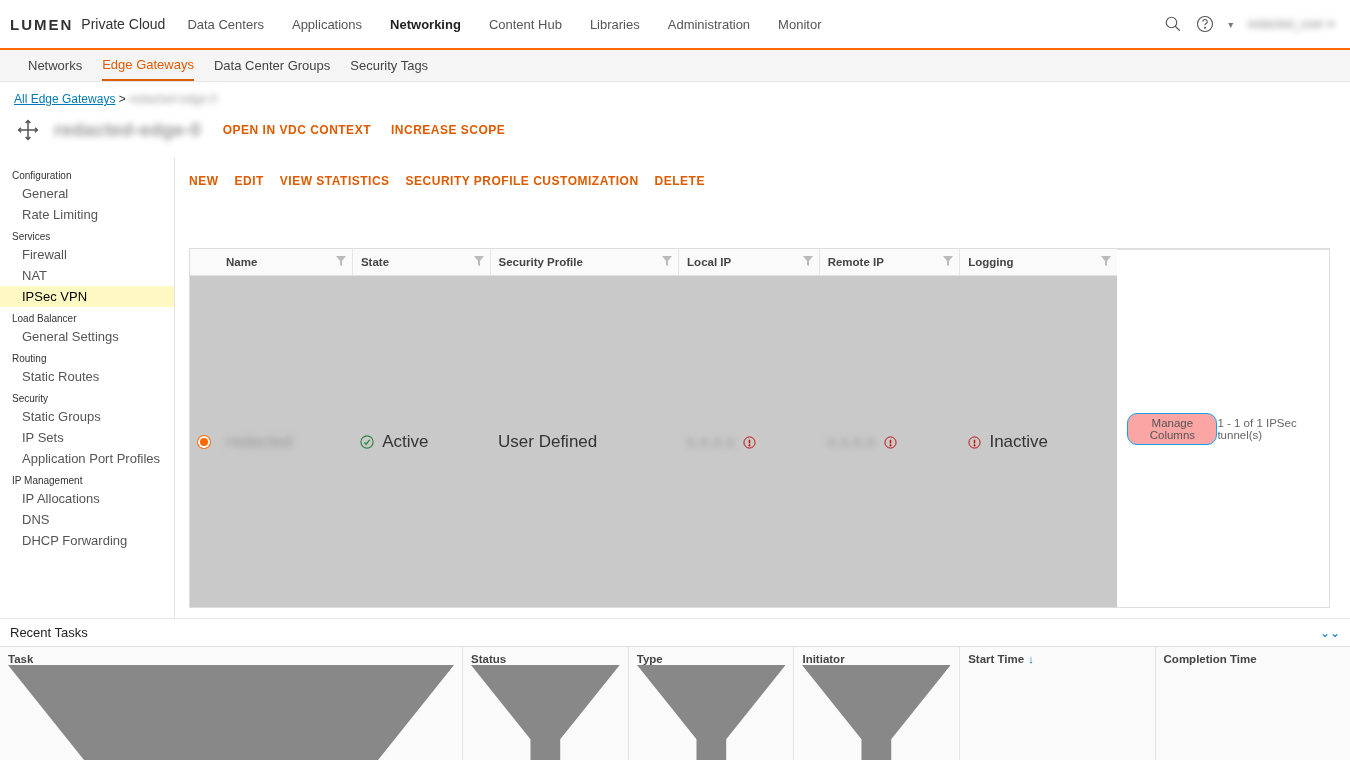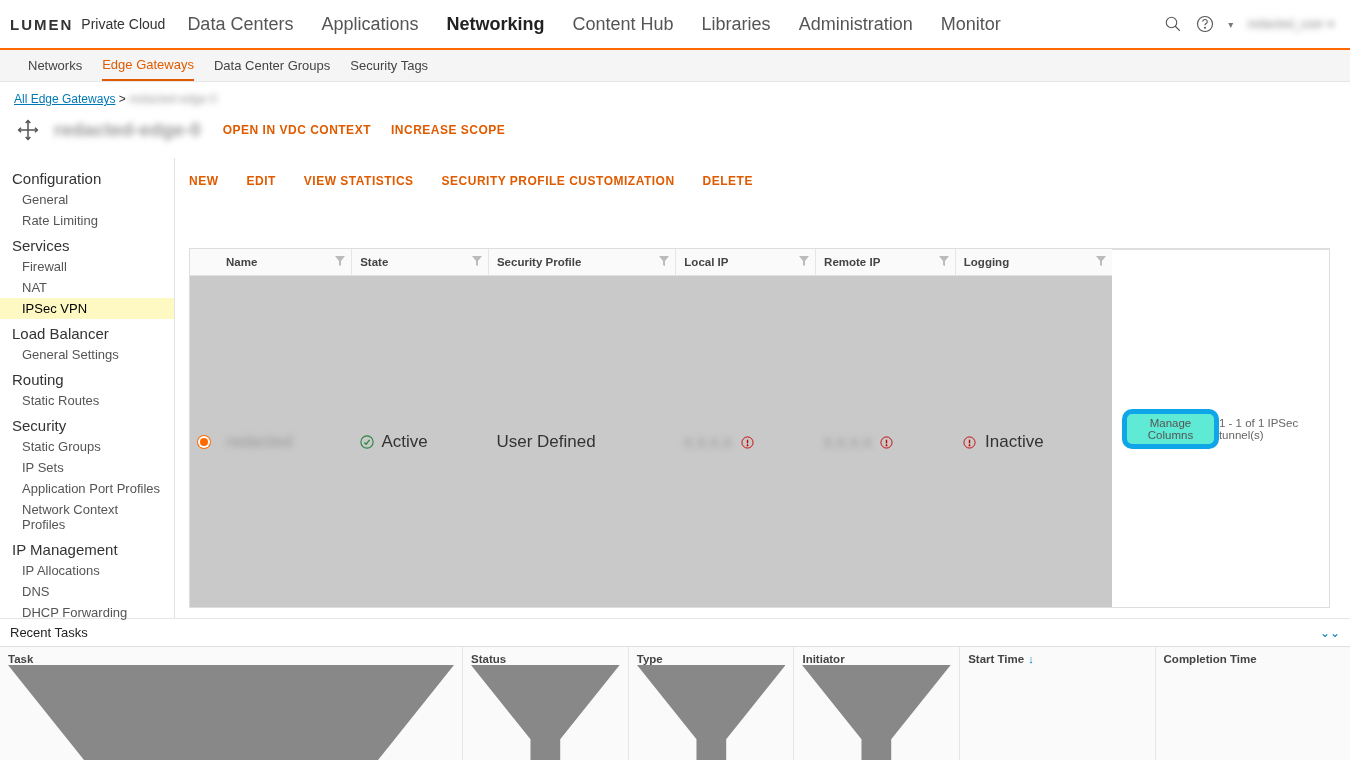--- a/index.html
+++ b/index.html
@@ -1,55 +1,55 @@
 <!DOCTYPE html>
 <html><head>
 <meta charset="utf-8">
 <style>
 * { box-sizing: border-box; margin: 0; padding: 0; }
 body { font-family: "Segoe UI", Arial, sans-serif; font-size: 13px; color: #333; background: #fff; height: 760px; width: 1350px; overflow: hidden; }
 .top-header { display: flex; align-items: center; height: 50px; padding: 0 10px; border-bottom: 2px solid #ff6a00; }
 .logo { font-weight: 700; letter-spacing: 2px; font-size: 15px; margin-right: 8px; }
 .logo-sub { font-size: 14px; color: #333; margin-right: 22px; }
 .top-nav { display: flex; gap: 28px; flex: 1; }
-.top-nav-item { color: #555; cursor: pointer; font-size: 18px; padding: 8px 0; }
+.top-nav-item { color: #555; cursor: pointer; font-size: 13px; padding: 8px 0; }
 .top-nav-item.active { font-weight: 700; color: #222; }
 .top-right { display: flex; align-items: center; gap: 14px; margin-right: 6px; }
 .icon-svg { width: 18px; height: 18px; stroke: #555; fill: none; stroke-width: 1.5; }
 .user-section { display: flex; align-items: center; gap: 4px; color: #888; filter: blur(3px); font-size: 12px; }
 .sub-nav { display: flex; gap: 20px; background: #f5f5f5; height: 32px; align-items: center; padding: 0 28px; border-bottom: 1px solid #e6e6e6; }
 .sub-nav-item { color: #444; cursor: pointer; padding: 7px 0; font-size: 13px; }
 .sub-nav-item.active { color: #e05b00; border-bottom: 2px solid #e05b00; font-weight: 500; text-align: center; }
 .breadcrumb { padding: 10px 14px 6px; font-size: 12px; }
 .breadcrumb a { color: #0079b8; text-decoration: underline; }
 .breadcrumb .bc-current { color: #999; filter: blur(3px); }
 .gateway-header { display: flex; align-items: center; padding: 4px 14px 14px; gap: 12px; }
 .gateway-icon { width: 28px; height: 28px; flex-shrink: 0; }
 .gateway-name { font-size: 19px; font-weight: 600; color: #999; filter: blur(3px); margin-right: 10px;}
 .link-action { color: #e05b00; font-size: 12px; font-weight: 600; letter-spacing: .5px; cursor: pointer; }
 .content-area { display: flex; height: 460px; }
 .sidebar { width: 175px; padding-top: 6px; border-right: 1px solid #e3e3e3; }
-.side-group-title { font-size: 15px; color: #333; padding: 6px 12px 2px; font-weight: 400; }
+.side-group-title { font-size: 10px; color: #333; padding: 6px 12px 2px; font-weight: 400; }
 .side-item { font-size: 13px; color: #555; padding: 3px 12px 3px 22px; cursor: pointer; }
 .side-item.active { background: #fef9c3; color: #000; }
 .main-panel { flex: 1; padding: 16px 20px 10px 14px; display: flex; flex-direction: column; }
-.action-bar { display: flex; gap: 28px; margin-bottom: 14px; }
+.action-bar { display: flex; gap: 16px; margin-bottom: 14px; }
 .table-wrap { border: 1px solid #ddd; flex: 1; display: flex; flex-direction: row; background: #fff; margin-top: 46px; }
 .table { width: 100%; border-collapse: collapse; }
 .th { background: #fafafa; font-size: 11.5px; color: #444; font-weight: 600; text-align: left; padding: 7px 8px; border-bottom: 1px solid #e0e0e0; position: relative; }
 .th .filter-icon { position: absolute; right: 6px; top: 7px; width: 10px; height: 10px; opacity: .55; }
 .col-sep { border-left: 1px solid #e6e6e6; }
 .tr-row { background: #c9c9c9; }
 .td { padding: 7px 8px; font-size: 17px; color: #333; }
 .radio-dot { width: 12px; height: 12px; border-radius: 50%; background: #ff6a00; display: inline-block; vertical-align: middle; box-shadow: inset 0 0 0 2px #fff, 0 0 0 1px #ff6a00; }
 .status-ico { display: inline-block; width: 14px; height: 14px; vertical-align: middle; margin-right: 4px; }
 .blurred { filter: blur(3px); color: #999; }
 .warn-icon { width: 13px; height: 13px; stroke: #c60000; fill: none; vertical-align: middle; margin-left: 4px; }
 .table-footer { display: flex; justify-content: space-between; align-items: center; padding: 6px 10px; border-top: 1px solid #e0e0e0; font-size: 11.5px; color: #666; }
-.manage-col-btn { border: 5px solid #0ea5e9; background: #5eead4; padding: 3px 8px; font-size: 11.5px; color: #555; cursor: pointer; border-radius: 10px; }
+.manage-col-btn { border: 1px solid #0ea5e9; background: #fca5a5; padding: 3px 8px; font-size: 11.5px; color: #555; cursor: pointer; border-radius: 10px; }
 .recent-tasks-header { display: flex; justify-content: space-between; align-items: center; padding: 6px 10px; font-size: 13px; color: #222; border-top: 1px solid #e6e6e6; }
 .recent-tasks-header .toggle { color: #0079b8; cursor: pointer; font-size: 12px; }
 .tasks-table-head { display: flex; background: #fafafa; border-top: 1px solid #e0e0e0; border-bottom: 1px solid #e0e0e0; }
 .task-th { font-size: 11.5px; color: #444; font-weight: 600; padding: 6px 8px; position: relative; }
 .sort-arrow { color: #0079b8; margin-left: 4px; font-size: 11px; }
 </style>
 </head>
 <body>
 
 <div class="top-header">
@@ -124,21 +124,20 @@
     <div class="side-group-title">Load Balancer</div>
     <div class="side-item">General Settings</div>
 
     <div class="side-group-title">Routing</div>
     <div class="side-item">Static Routes</div>
 
     <div class="side-group-title">Security</div>
     <div class="side-item">Static Groups</div>
     <div class="side-item">IP Sets</div>
     <div class="side-item">Application Port Profiles</div>
-    <div class="side-item">Network Context Profiles</div>
 
     <div class="side-group-title">IP Management</div>
     <div class="side-item">IP Allocations</div>
     <div class="side-item">DNS</div>
     <div class="side-item">DHCP Forwarding</div>
   </div>
 
   <div class="main-panel">
     <div class="action-bar">
       <span class="link-action">NEW</span>

